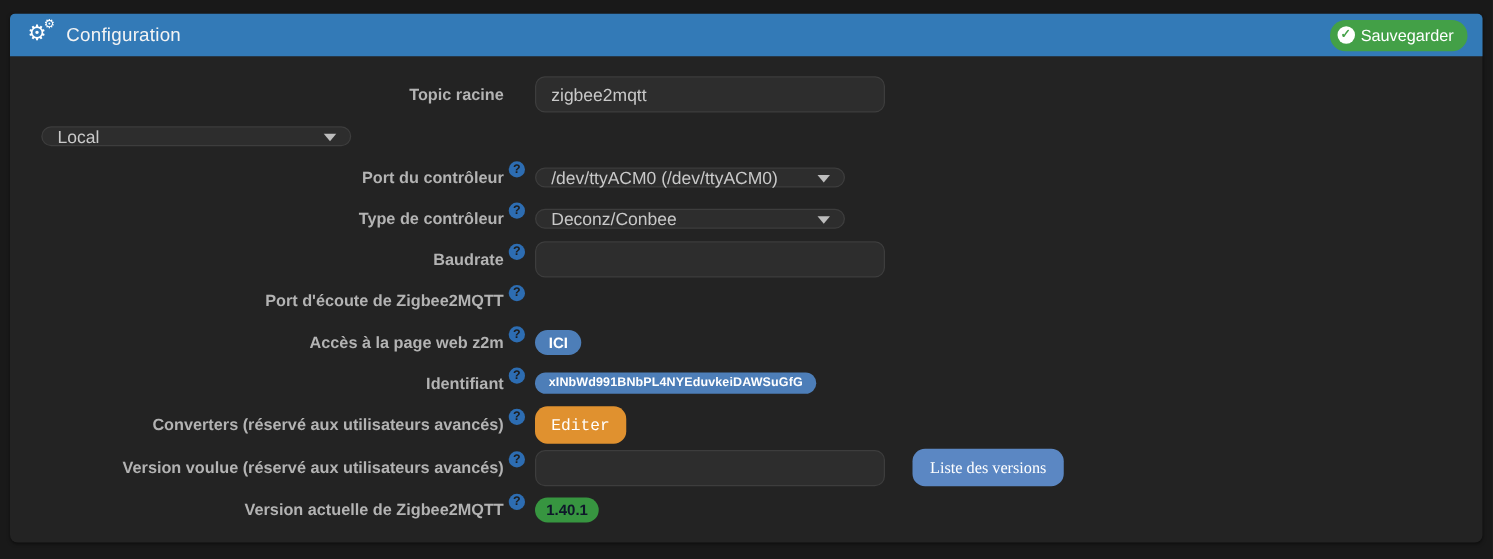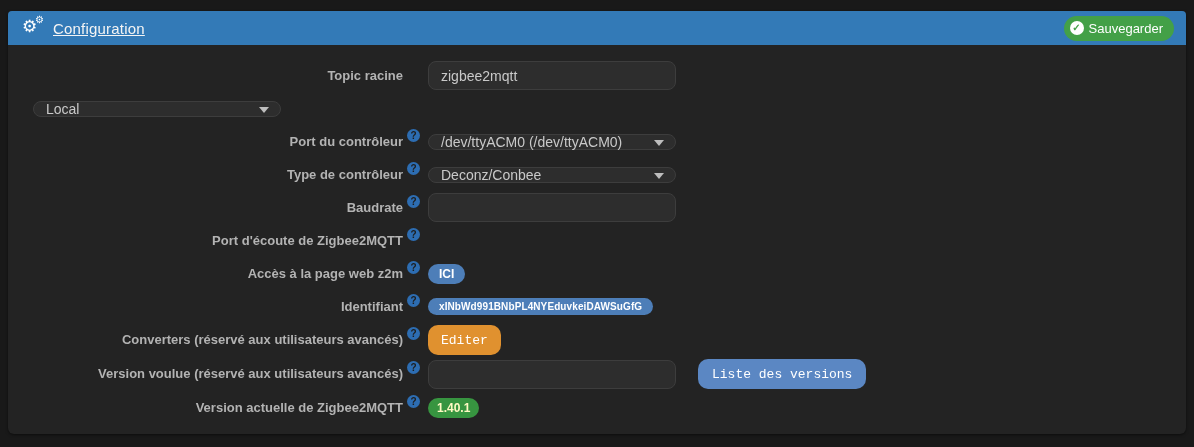--- a/index.html
+++ b/index.html
@@ -20,21 +20,21 @@
   .panel-header {
     height:34px;
     background:#337ab7;
     border-radius:4px 4px 0 0;
     display:flex; align-items:center;
     padding:0 12px 0 14px;
   }
   .cogs { position:relative; width:24px; height:20px; color:#ffffff; flex:none; }
   .cogs .gear-big { position:absolute; left:0; top:-1px; font-size:17px; line-height:20px; }
   .cogs .gear-small { position:absolute; left:13px; top:-3px; font-size:10px; line-height:10px; }
-  .panel-title { color:#f4f4f4; font-size:15px; font-weight:500; margin-left:7px; letter-spacing:.2px;text-decoration:underline; }
+  .panel-title { color:#f4f4f4; font-size:15px; font-weight:500; margin-left:7px; letter-spacing:.2px; }
   .save-btn {
     margin-left:auto;
     background:#43a047; color:#fff;
     border:none; border-radius:13px;
     height:25px; padding:0 11px 0 6px;
     display:flex; align-items:center; gap:5px;
     font-family:inherit; font-size:13px; font-weight:500;
     cursor:pointer;
   }
   .check-circle {
@@ -54,21 +54,21 @@
   .help-badge {
     position:absolute; right:-17px; top:-5px;
     width:13px; height:13px; border-radius:50%;
     background:#2d6db2; color:#1d1d1d;
     font-size:10px; font-weight:bold; line-height:13px;
     text-align:center;
     cursor:pointer;
   }
   .ctrl-cell { margin-left:25px; display:flex; align-items:center; }
   .tinput {
-    width:248px; height:29px;
+    width:280px; height:29px;
     background:#2d2d2d;
     border:1px solid #3d3d3d;
     border-radius:8px;
     color:#c9c9c9; font-size:14px; font-family:inherit;
     padding:0 12px;
     outline:none;
   }
   .tselect {
     width:248px; height:16px;
     background:#2d2d2d;
@@ -102,26 +102,26 @@
     background:#e0912f; color:#fff;
     border:none; border-radius:10px;
     height:30px; padding:0 13px;
     font-family:Liberation Mono, monospace; font-size:13px;
     cursor:pointer;
   }
   .btn-blue {
     background:#5b87c3; color:#fff;
     border:none; border-radius:10px;
     height:30px; padding:0 14px;
-    font-family:Liberation Mono, monospace; font-size:13px;
+    font-family:Liberation Serif, serif; font-size:13px;
     margin-left:22px;
     cursor:pointer;
   }
   .badge-green {
-    background:#379540; color:#fef9c3;
+    background:#379540; color:#0f172a;
     font-size:12px; font-weight:bold;
     border-radius:10px; padding:4px 9px;
     line-height:1;
   }
 </style>
 </head>
 <body>
 
 <div class="panel">
 

